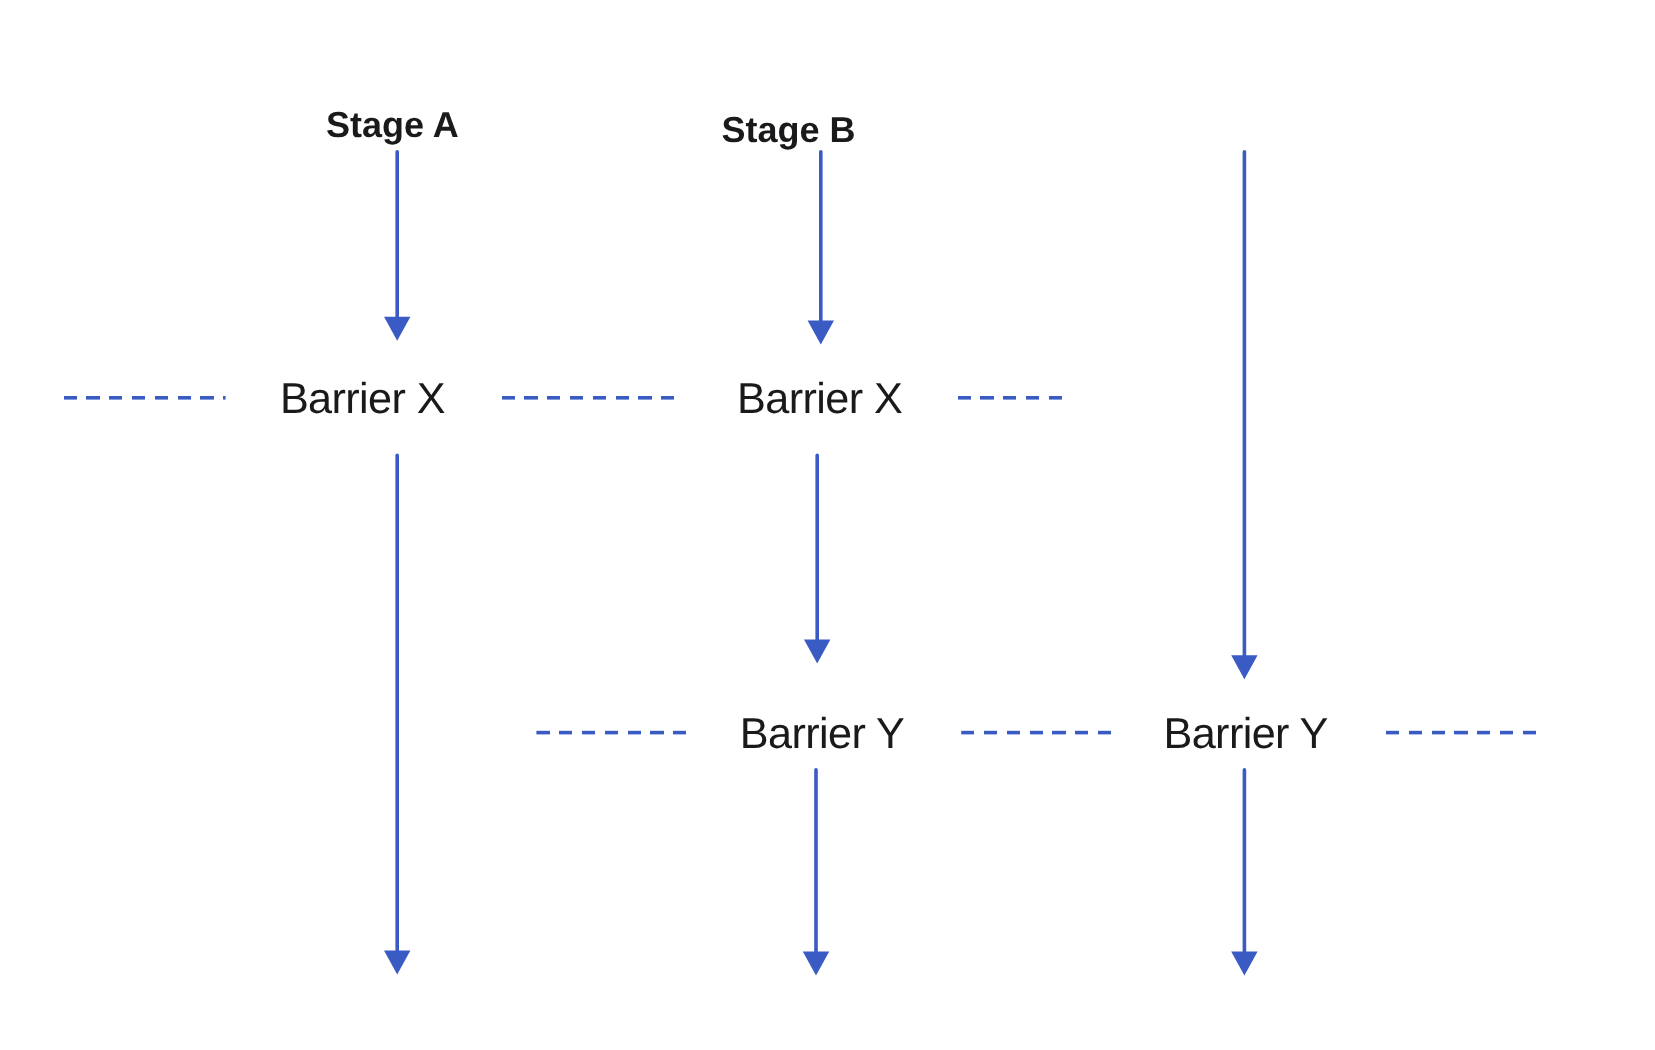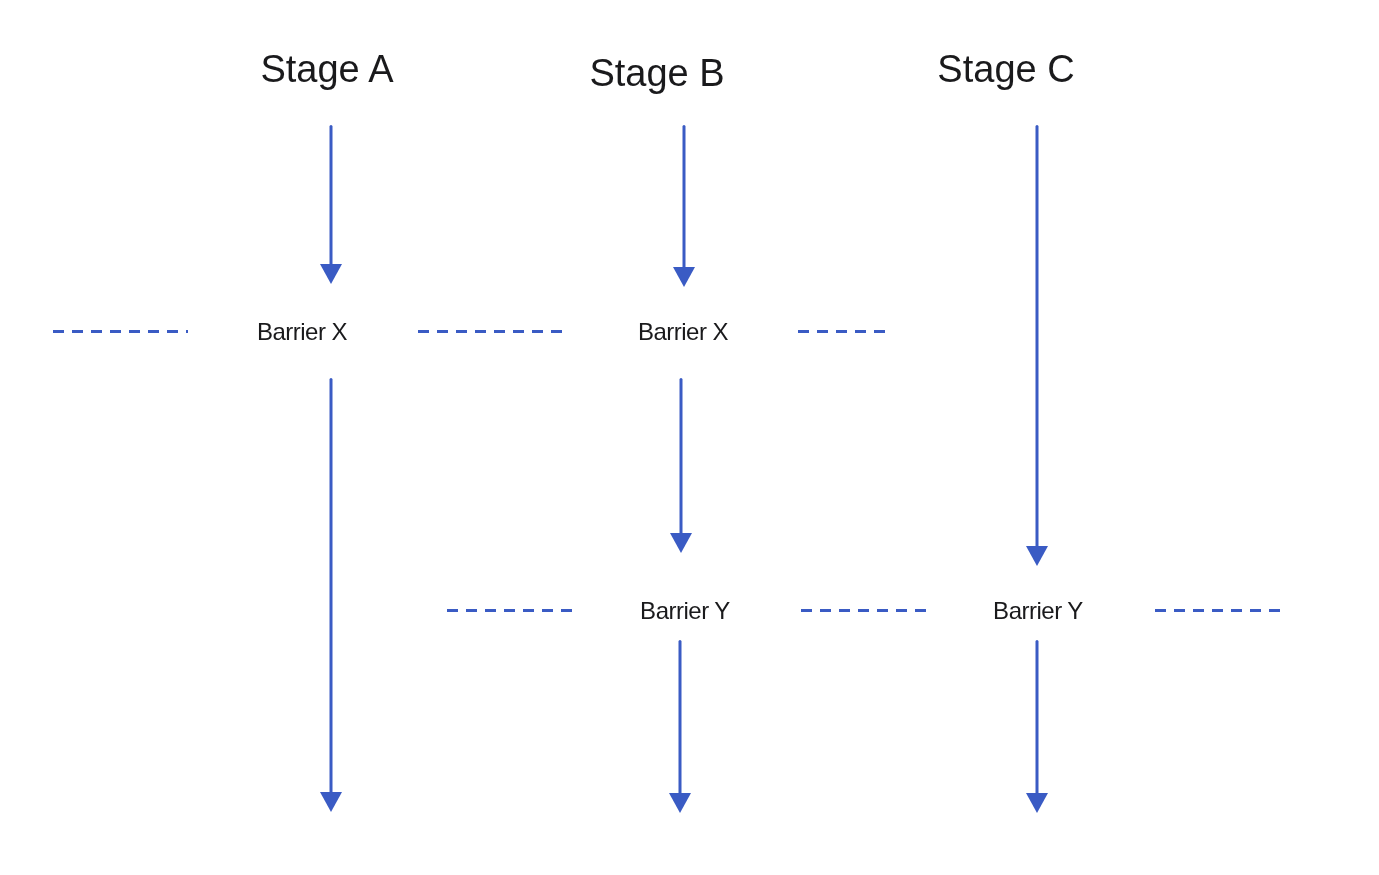--- a/index.html
+++ b/index.html
@@ -11,29 +11,30 @@
   #canvas{
     position:relative;
     width:1379px;height:875px;
     background:var(--bg);
     overflow:hidden;
     font-family:"Liberation Sans", sans-serif;
   }
   .stage-label{
     position:absolute;
     transform:translateX(-50%);
-    font-weight:normal;
-    font-size:38px;
+    font-weight:bold;
+    font-size:30px;
     color:var(--ink);
     white-space:nowrap;
+    margin-top:40px;
   }
   .barrier-label{
     position:absolute;
     transform:translate(-50%,-50%);
-    font-size:24px;
+    font-size:36px;
     font-weight:400;
     letter-spacing:-0.5px;
     color:var(--ink);
     white-space:nowrap;
     background:var(--bg);
     padding:0 6px;
   }
   .arrow{position:absolute;width:22px;}
   .arrow .shaft{
     position:absolute;
@@ -58,21 +59,20 @@
     background:repeating-linear-gradient(90deg,var(--blue) 0 11px,transparent 11px 19px);
   }
 </style>
 </head>
 <body>
 
 <div id="canvas">
 
   <div class="stage-label" style="left:327px;top:48px;">Stage A</div>
   <div class="stage-label" style="left:657px;top:52px;">Stage B</div>
-  <div class="stage-label" style="left:1006px;top:48px;">Stage C</div>
 
   <div class="arrow" style="left:320px;top:125px;height:159px;">
     <div class="shaft"></div>
     <div class="head"></div>
   </div>
   <div class="arrow" style="left:320px;top:378px;height:434px;">
     <div class="shaft"></div>
     <div class="head"></div>
   </div>
 

